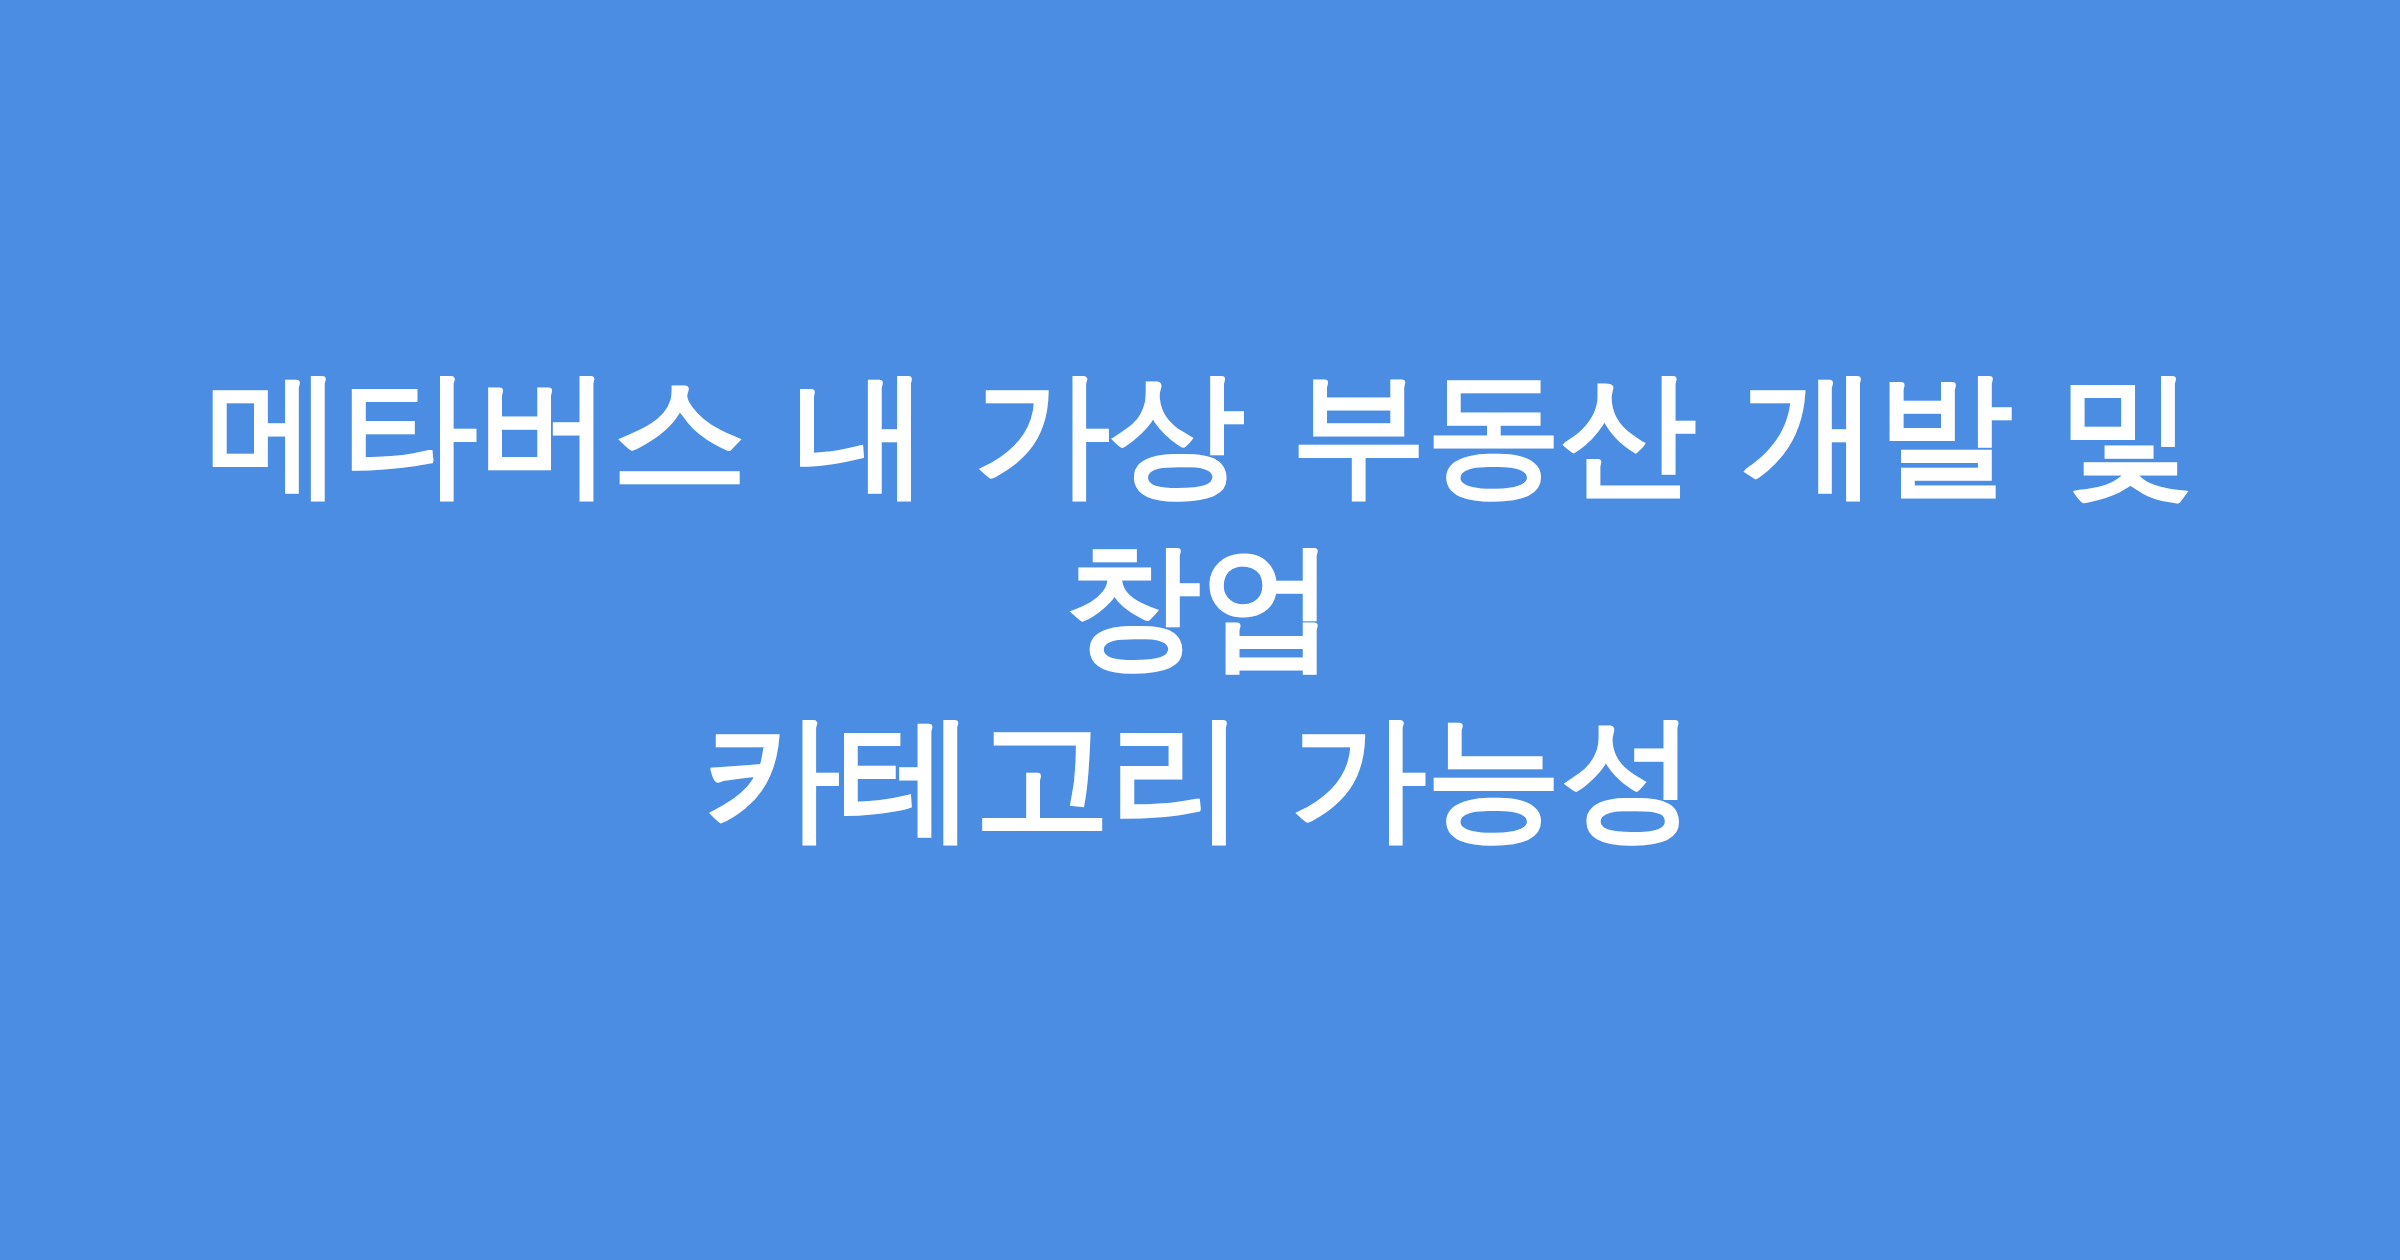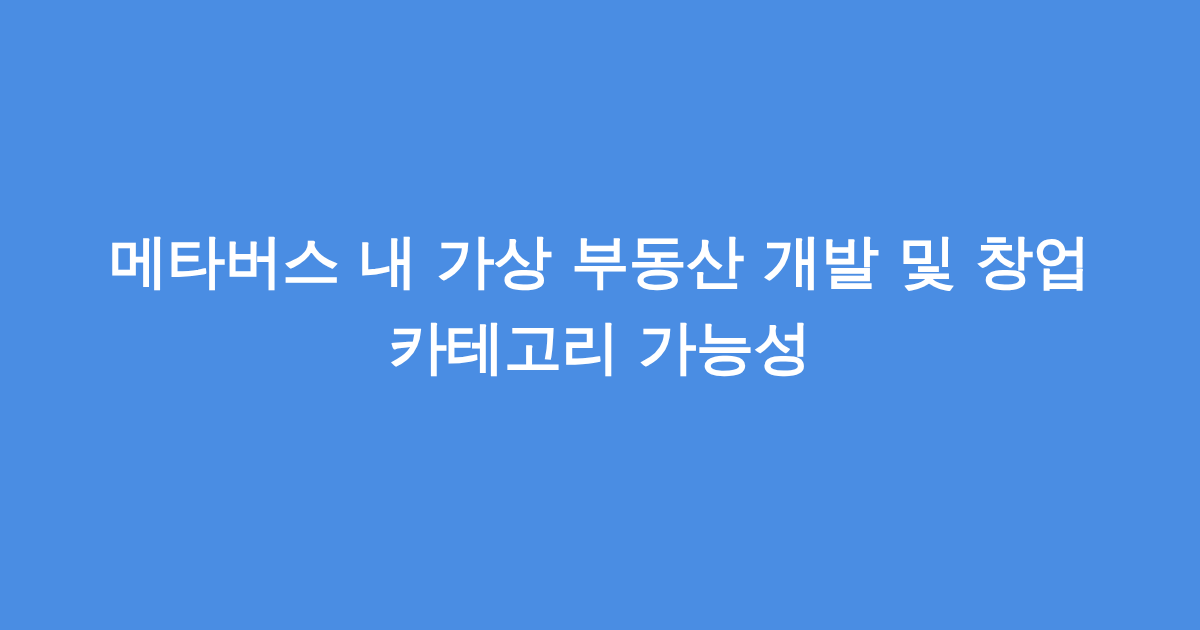--- a/index.html
+++ b/index.html
@@ -37,21 +37,21 @@
     flex-direction: column;
     align-items: center;
     justify-content: center;
   }
 
   .headline {
     margin: 0;
     width: 100%;
     color: #ffffff;
     font-family: "DejaVu Sans", "Liberation Sans", sans-serif;
-    font-size: 58px;
+    font-size: 68px;
     font-weight: 700;
     line-height: 86px;
     letter-spacing: -0.5px;
     text-align: center;
     word-break: keep-all;
     white-space: pre-line;
     text-rendering: optimizeLegibility;
   }
 </style>
 </head>

